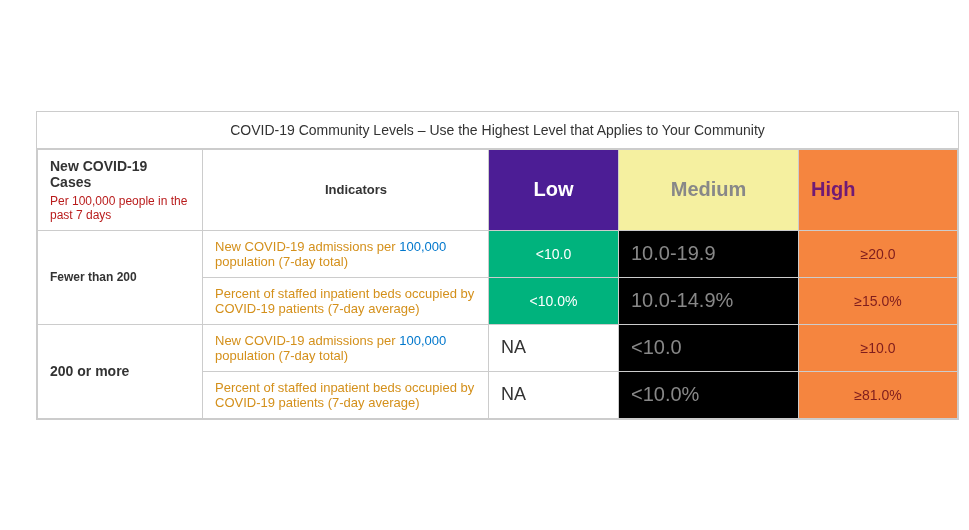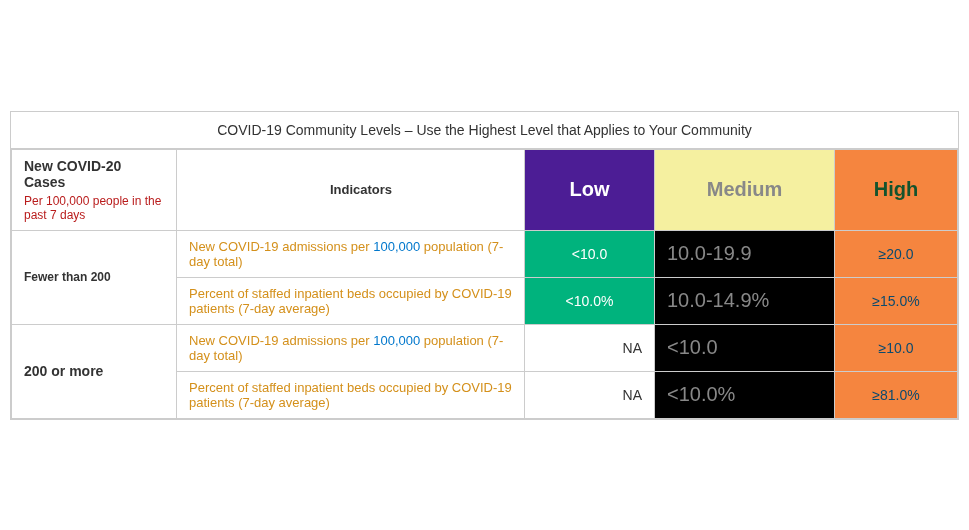--- a/index.html
+++ b/index.html
@@ -9,20 +9,21 @@
       display: flex;
       justify-content: center;
       align-items: center;
       width: 969px;
       min-height: 530px;
       padding: 10px;
     }
     .container {
       width: 960px;
       border: 1px solid #ccc;
+      margin-left: 26px;
     }
     .title {
       text-align: center;
       padding: 10px 16px;
       font-size: 14px;
       color: #333;
       border-bottom: 1px solid #ccc;
     }
     table {
       width: 100%;
@@ -56,52 +57,51 @@
       font-weight: bold;
     }
     .col-medium {
       width: 180px;
       background: #f5f0a0;
       color: #888;
       text-align: center;
       font-weight: bold;
     }
     .col-high {
-      width: 123px;
+      width: 159px;
       background: #f5853f;
-      color: #14532d;
-      text-align: center;
+      color: #701a75;
       font-weight: bold;
     }
     .header-row .col-low { font-size: 20px; }
     .header-row .col-medium { font-size: 20px; color: #888; }
     .header-row .col-high { font-size: 20px; }
     .cell-low-value {
       background: #00b37d;
       color: #fff;
       text-align: center;
       font-size: 14px;
     }
     .cell-medium-value {
       background: #000000;
       color: #888;
       text-align: left;
       font-size: 20px;
     }
     .cell-high-value {
       background: #f5853f;
-      color: #0c4a6e;
+      color: #7f1d1d;
       text-align: center;
       font-size: 14px;
     }
     .cell-na {
       background: #fff;
       color: #333;
-      text-align: right;
-      font-size: 14px;
+      text-align: left;
+      font-size: 18px;
     }
     .cases-label {
       font-weight: bold;
       font-size: 14px;
       color: #333;
     }
     .cases-sublabel {
       font-weight: normal;
       font-size: 12px;
       color: #b91c1c;
@@ -117,21 +117,21 @@
   </style>
 </head>
 <body>
 
 <div class="container">
   <div class="title">COVID-19 Community Levels – Use the Highest Level that Applies to Your Community</div>
   <table>
     <thead>
       <tr class="header-row">
         <td class="col-cases">
-          <div class="cases-label">New COVID-20 Cases</div>
+          <div class="cases-label">New COVID-19 Cases</div>
           <div class="cases-sublabel">Per 100,000 people in the past 7 days</div>
         </td>
         <td class="header-indicators">Indicators</td>
         <td class="col-low header-row">Low</td>
         <td class="col-medium header-row">Medium</td>
         <td class="col-high header-row">High</td>
       </tr>
     </thead>
     <tbody id="table-body">
     <tr>

